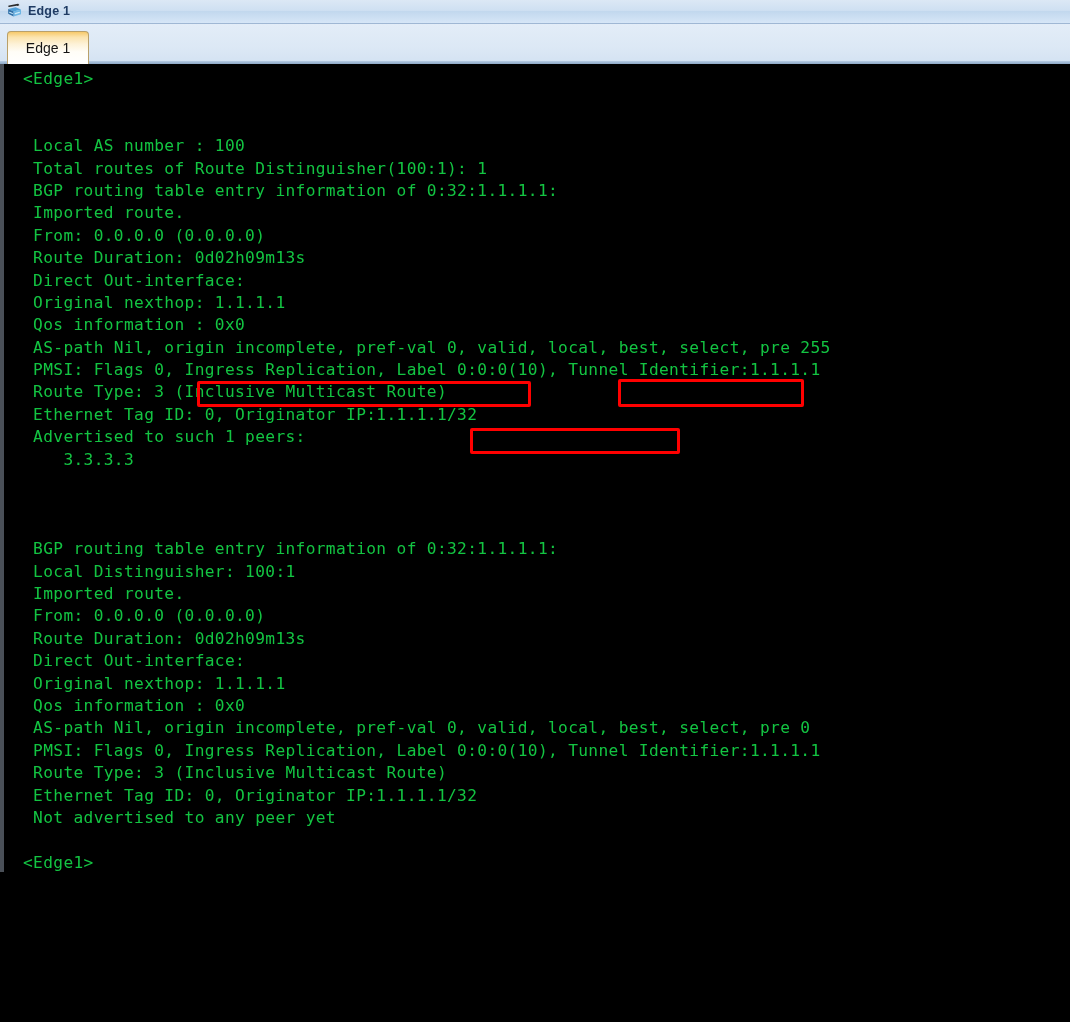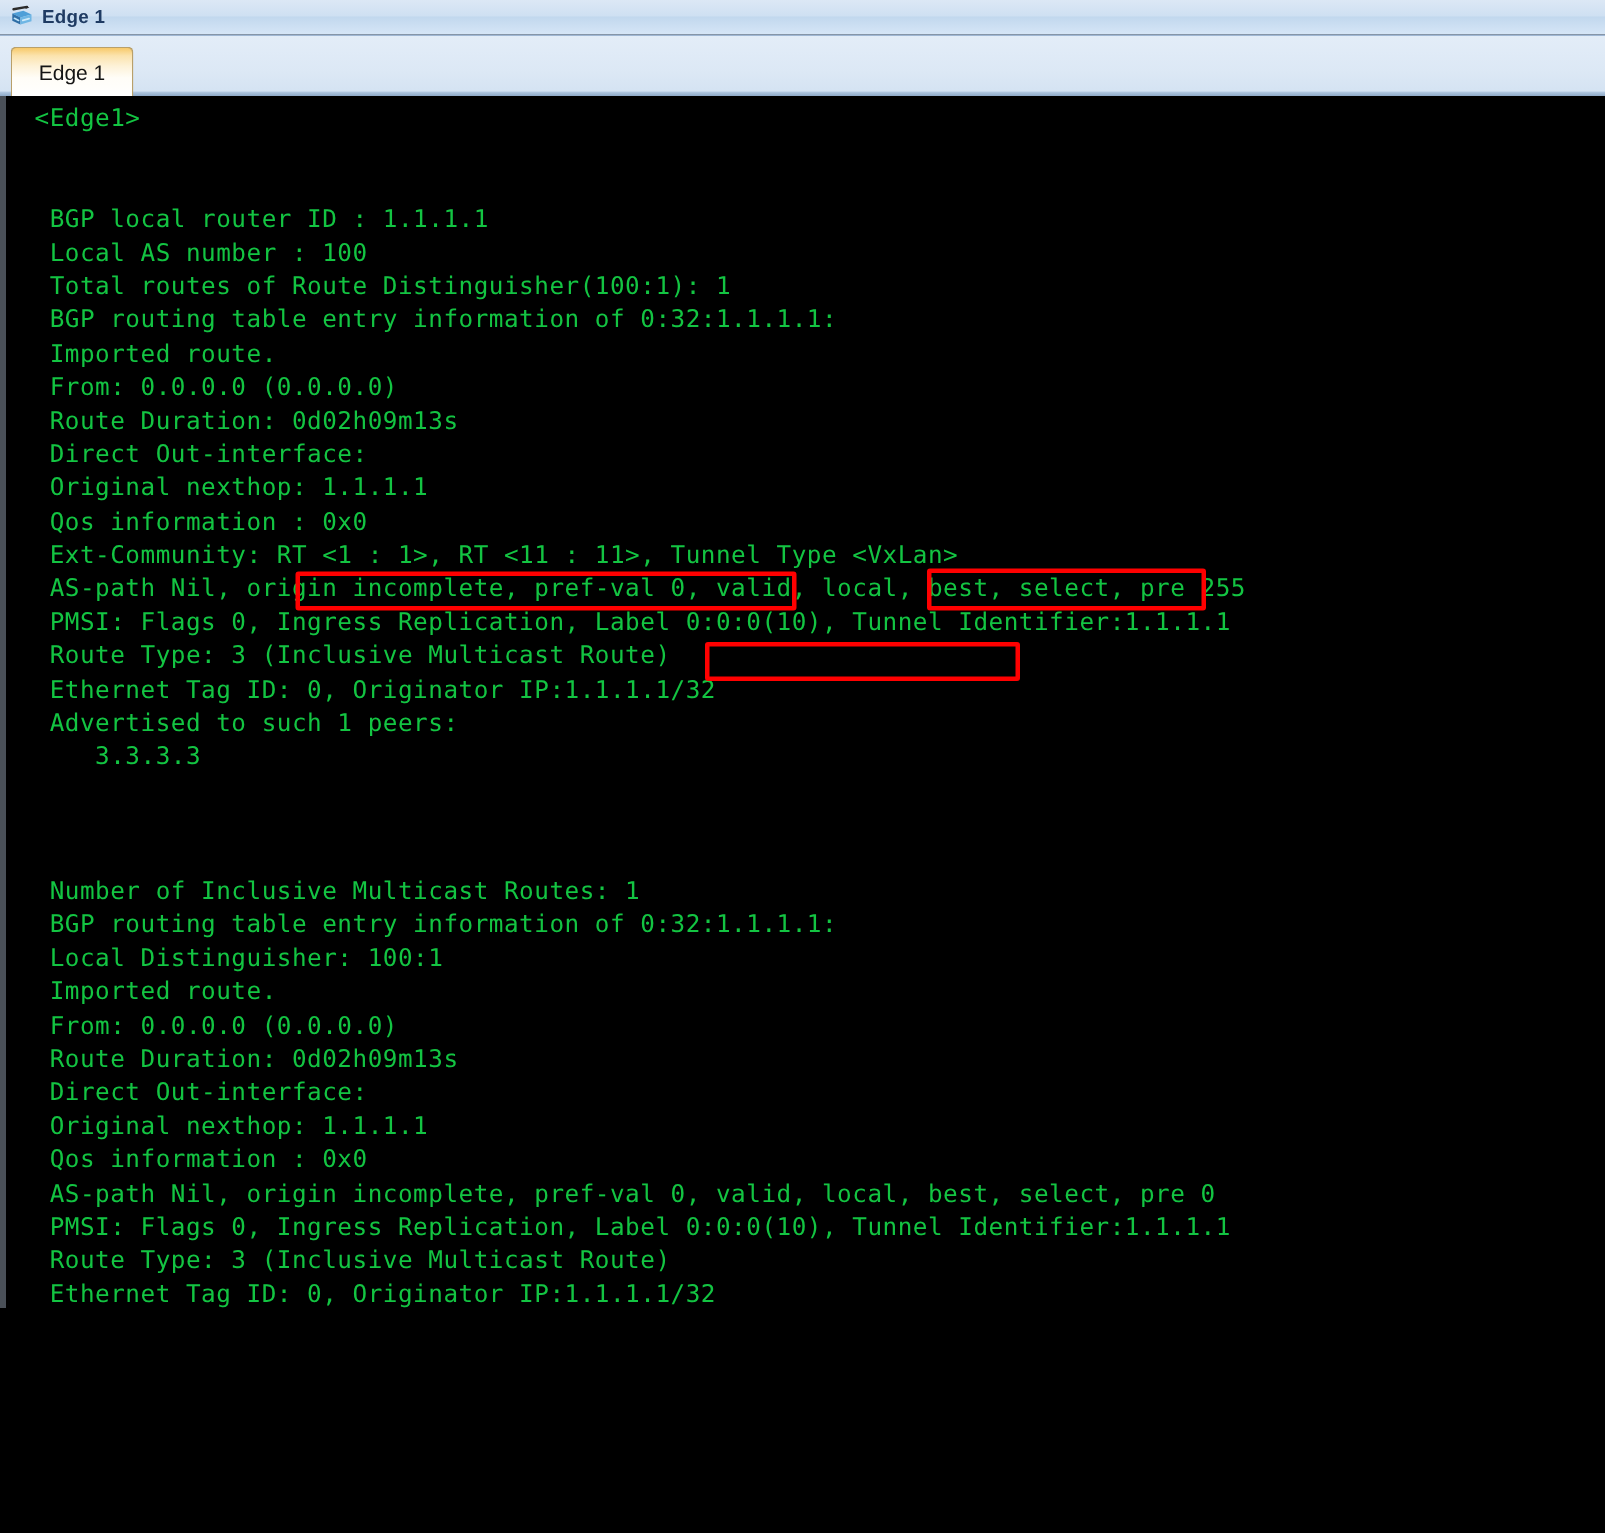--- a/index.html
+++ b/index.html
@@ -164,41 +164,38 @@
     <div class="tab">
       <span class="tab-label">Edge 1</span>
     </div>
   </div>
 
   <div class="terminal">
     <div class="term-inner" id="term-inner">
         <div class="line">&lt;Edge1&gt;</div>
         <div class="line blank"></div>
         <div class="line blank"></div>
-        <div class="line"> BGP local router ID : 1.1.1.1</div>
         <div class="line"> Local AS number : 100</div>
         <div class="line"> Total routes of Route Distinguisher(100:1): 1</div>
         <div class="line"> BGP routing table entry information of 0:32:1.1.1.1:</div>
         <div class="line"> Imported route.</div>
         <div class="line"> From: 0.0.0.0 (0.0.0.0)</div>
         <div class="line"> Route Duration: 0d02h09m13s</div>
         <div class="line"> Direct Out-interface:</div>
         <div class="line"> Original nexthop: 1.1.1.1</div>
         <div class="line"> Qos information : 0x0</div>
-        <div class="line"> Ext-Community: RT &lt;1 : 1&gt;, RT &lt;11 : 11&gt;, Tunnel Type &lt;VxLan&gt;</div>
         <div class="line"> AS-path Nil, origin incomplete, pref-val 0, valid, local, best, select, pre 255</div>
         <div class="line"> PMSI: Flags 0, Ingress Replication, Label 0:0:0(10), Tunnel Identifier:1.1.1.1</div>
         <div class="line"> Route Type: 3 (Inclusive Multicast Route)</div>
         <div class="line"> Ethernet Tag ID: 0, Originator IP:1.1.1.1/32</div>
         <div class="line"> Advertised to such 1 peers:</div>
         <div class="line">    3.3.3.3</div>
         <div class="line blank"></div>
         <div class="line blank"></div>
         <div class="line blank"></div>
-        <div class="line"> Number of Inclusive Multicast Routes: 1</div>
         <div class="line"> BGP routing table entry information of 0:32:1.1.1.1:</div>
         <div class="line"> Local Distinguisher: 100:1</div>
         <div class="line"> Imported route.</div>
         <div class="line"> From: 0.0.0.0 (0.0.0.0)</div>
         <div class="line"> Route Duration: 0d02h09m13s</div>
         <div class="line"> Direct Out-interface:</div>
         <div class="line"> Original nexthop: 1.1.1.1</div>
         <div class="line"> Qos information : 0x0</div>
         <div class="line"> AS-path Nil, origin incomplete, pref-val 0, valid, local, best, select, pre 0</div>
         <div class="line"> PMSI: Flags 0, Ingress Replication, Label 0:0:0(10), Tunnel Identifier:1.1.1.1</div>

